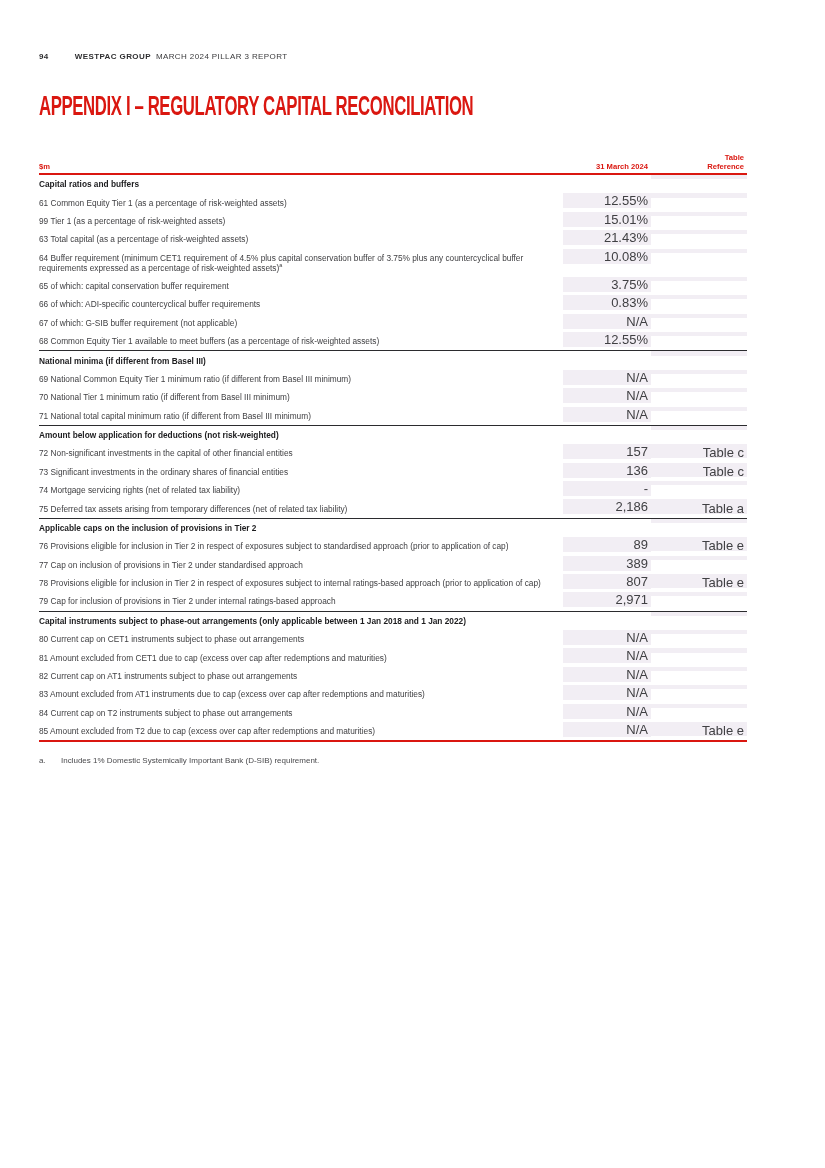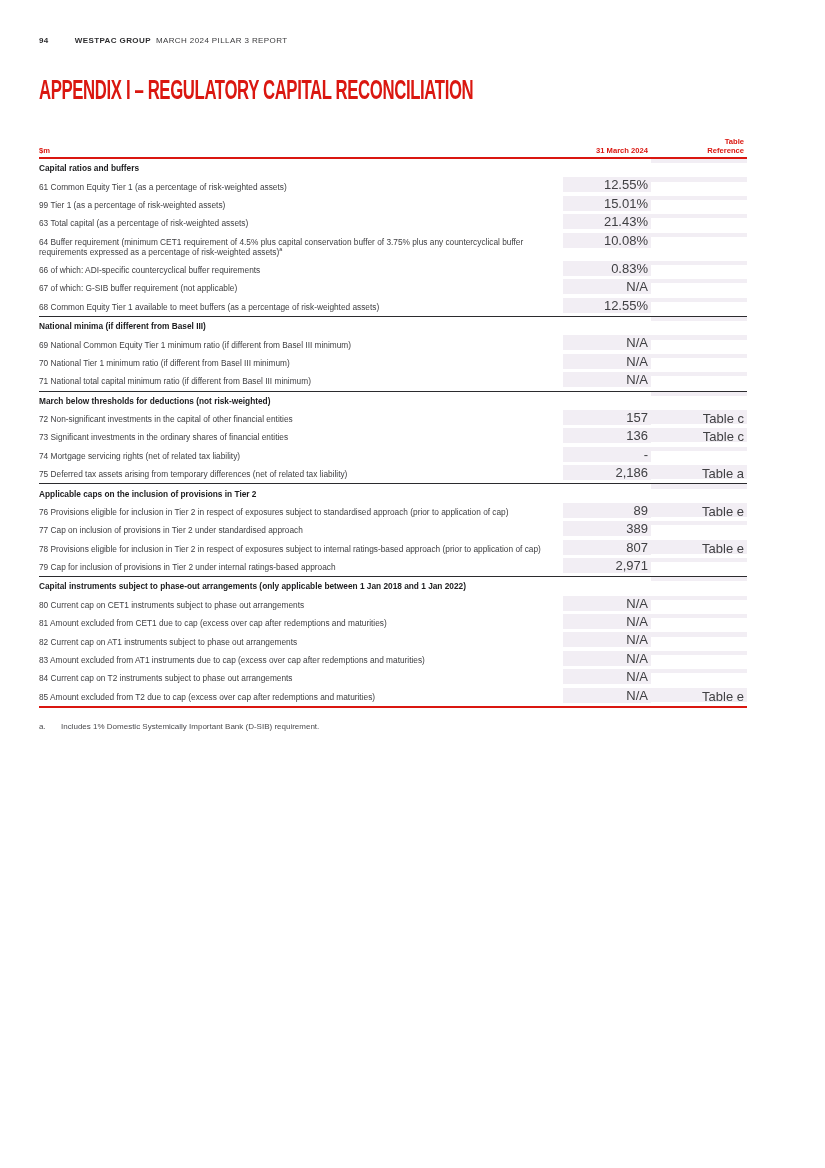--- a/index.html
+++ b/index.html
@@ -15,21 +15,21 @@
   body{
     width:825px;height:1168px;
     font-family:"Liberation Sans", sans-serif;
     color:var(--text);
     overflow:hidden;
     position:relative;
   }
   .content{padding:36px 39px 0 39px;width:786px;}
 
   
-  .runhead{display:flex;align-items:flex-start;font-size:8px;letter-spacing:.4px;color:#2E2E30;}
+  .runhead{display:flex;align-items:flex-start;font-size:8px;letter-spacing:.4px;color:#2E2E30;margin-top:16px;}
   .runhead .pagenum{font-weight:700;margin-right:26px;}
   .runhead .brand{font-weight:700;margin-right:5px;}
   .runhead .report{font-weight:400;color:#3A3A3C;}
 
   
   .page-title{
     margin-top:30px;
     height:30px;
     font-size:27px;
     line-height:30px;
@@ -123,20 +123,25 @@
     <div class="c-value">21.43%</div>
     <div class="c-ref"></div>
   </div>
 
   <div class="trow data-row">
     <div class="c-label"><span class="lbl-text">64 Buffer requirement (minimum CET1 requirement of 4.5% plus capital conservation buffer of 3.75% plus any countercyclical buffer requirements expressed as a percentage of risk-weighted assets)</span><sup class="lbl-sup">a</sup></div>
     <div class="c-value">10.08%</div>
     <div class="c-ref"></div>
   </div>
 
+  <div class="trow data-row">
+    <div class="c-label"><span class="lbl-text">65 of which: capital conservation buffer requirement</span><sup class="lbl-sup"></sup></div>
+    <div class="c-value">3.75%</div>
+    <div class="c-ref"></div>
+  </div>
 
   <div class="trow data-row">
     <div class="c-label"><span class="lbl-text">66 of which: ADI-specific countercyclical buffer requirements</span><sup class="lbl-sup"></sup></div>
     <div class="c-value">0.83%</div>
     <div class="c-ref"></div>
   </div>
 
   <div class="trow data-row">
     <div class="c-label"><span class="lbl-text">67 of which: G-SIB buffer requirement (not applicable)</span><sup class="lbl-sup"></sup></div>
     <div class="c-value">N/A</div>
@@ -167,21 +172,21 @@
     <div class="c-ref"></div>
   </div>
 
   <div class="trow data-row">
     <div class="c-label"><span class="lbl-text">71 National total capital minimum ratio (if different from Basel III minimum)</span><sup class="lbl-sup"></sup></div>
     <div class="c-value">N/A</div>
     <div class="c-ref"></div>
   </div>
 
   <div class="trow section-row">
-    <div class="c-label">March below thresholds for deductions (not risk-weighted)</div>
+    <div class="c-label">Amount below application for deductions (not risk-weighted)</div>
     <div class="c-value"></div>
     <div class="c-ref"></div>
   </div>
 
   <div class="trow data-row">
     <div class="c-label"><span class="lbl-text">72 Non-significant investments in the capital of other financial entities</span><sup class="lbl-sup"></sup></div>
     <div class="c-value">157</div>
     <div class="c-ref">Table c</div>
   </div>
 

